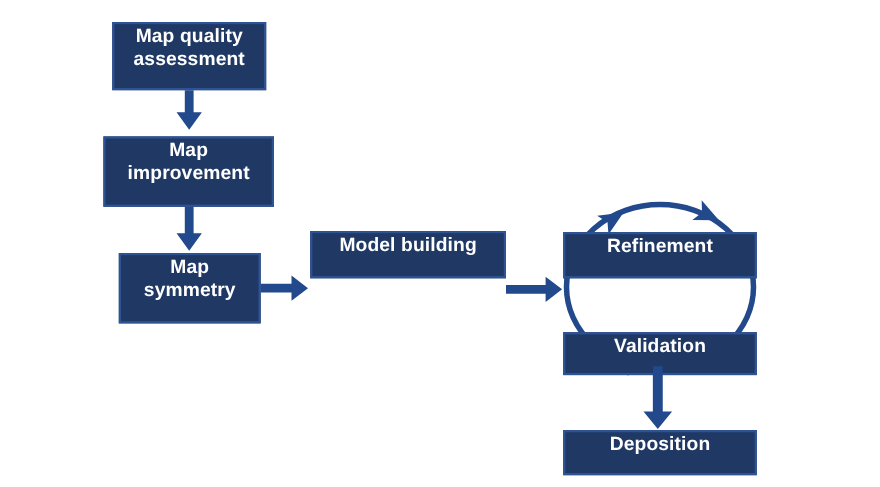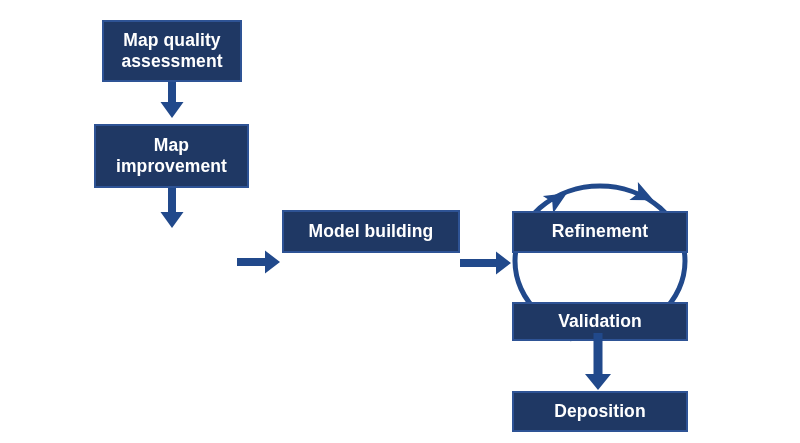--- a/index.html
+++ b/index.html
@@ -19,21 +19,20 @@
     left: 0; top: 0;
     width: 800px; height: 443px;
     pointer-events: none;
   }
   .node {
     position: absolute;
     box-sizing: border-box;
     background: var(--box-fill, #1F3864);
     border: 2px solid var(--box-border, #2E5395);
     display: flex;
-    align-items: center;
     justify-content: center;
     text-align: center;
     z-index: 2;
   }
   .node .lbl {
     color: var(--label-text, #ffffff);
     font-size: 17.5px;
     font-weight: 700;
     line-height: 1.22;
     letter-spacing: 0.1px;
@@ -72,20 +71,23 @@
   </svg>
 
   <div class="node b-mq">
     <span class="lbl">Map quality assessment</span>
   </div>
 
   <div class="node b-mi">
     <span class="lbl">Map improvement</span>
   </div>
 
+  <div class="node b-ms">
+    <span class="lbl">Map symmetry</span>
+  </div>
 
   <div class="node b-mb">
     <span class="lbl">Model building</span>
   </div>
 
 
   <div class="node b-rf">
     <span class="lbl">Refinement</span>
   </div>
 

